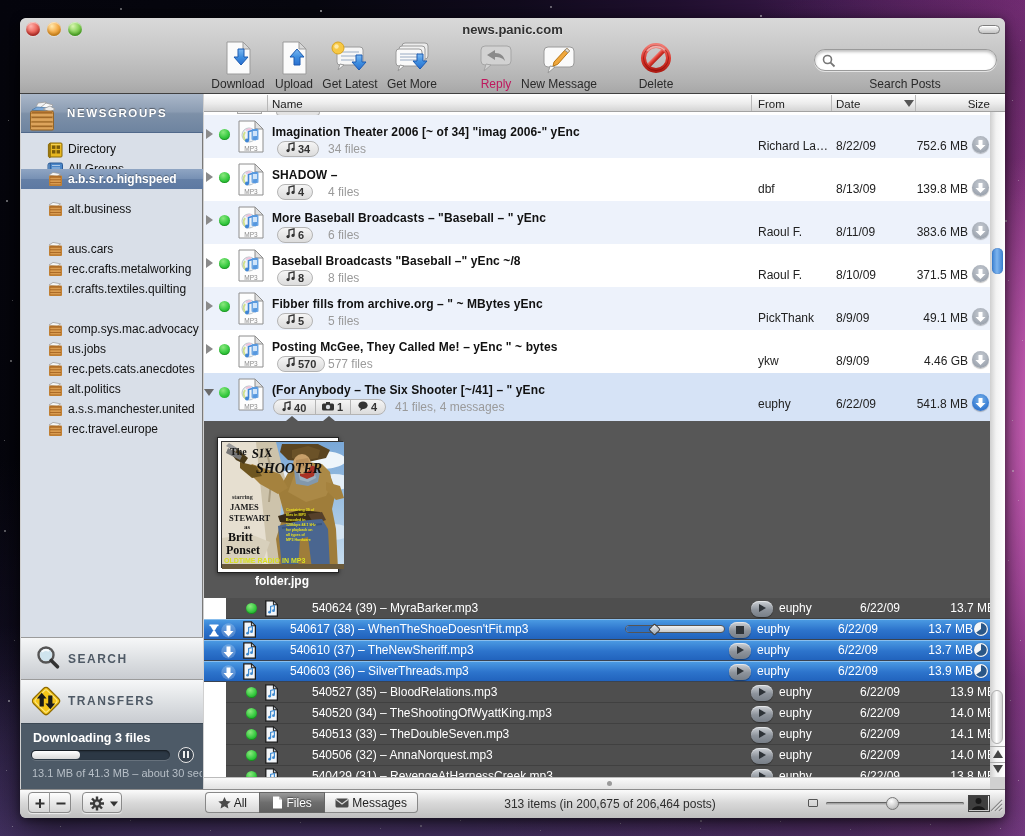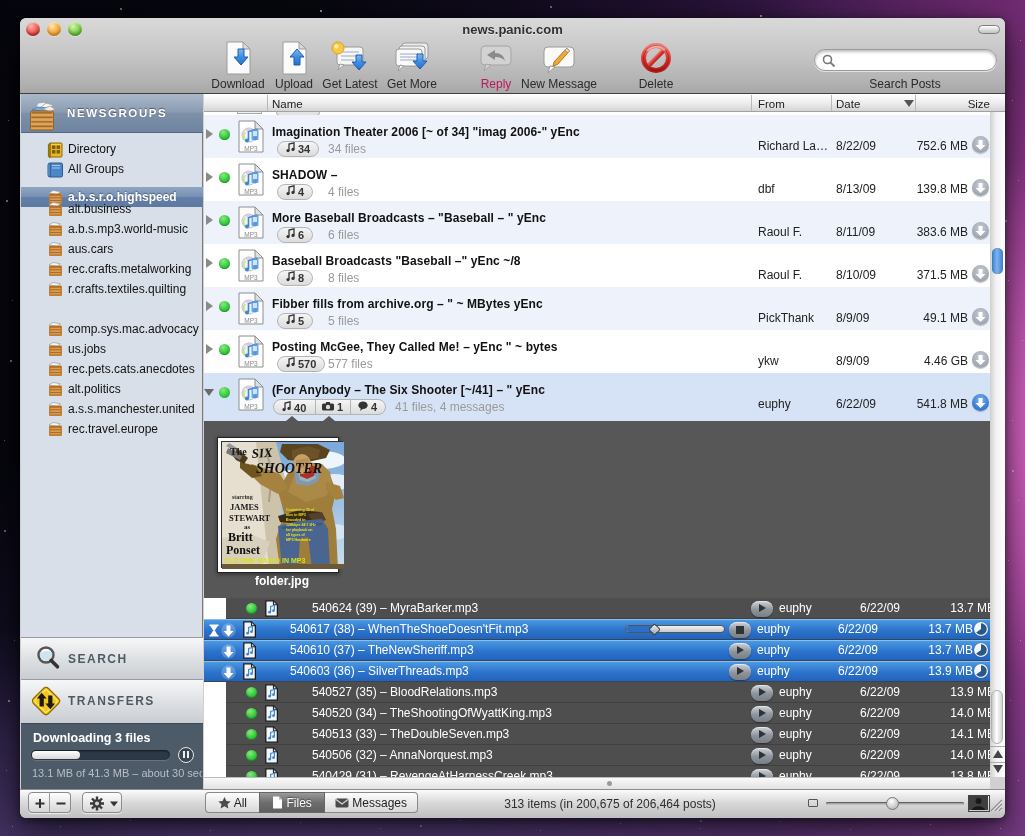--- a/index.html
+++ b/index.html
@@ -239,21 +239,21 @@
       <span class="txt">Directory</span>
     </div>
     <div class="sbrow" style="top:141px;">
       <span class="abs" style="left:25px;top:2px;"><svg width="18" height="18" viewBox="0 0 18 18">
 <path d="M4 2 h11 a1.5 1.5 0 0 1 1.5 1.5 v11 a1.5 1.5 0 0 1 -1.5 1.5 h-11 z" fill="#4a86c8" stroke="#2a5a96"></path>
 <path d="M4 2 v14 a2 2 0 0 1 -2 -2 v-10 a2 2 0 0 1 2 -2" fill="#7fb0e0" stroke="#2a5a96"></path>
 <path d="M6 4.5 h8 M6 7 h8" stroke="rgba(255,255,255,.55)" stroke-width="1"></path>
         </svg></span>
       <span class="txt">All Groups</span>
     </div>
-    <div class="sbrow sbsel" style="top:169px;">
+    <div class="sbrow sbsel" style="top:151px;">
       <span class="abs" style="left:26px;top:2px;"><svg width="17" height="16" viewBox="0 0 17 16">
 <path d="M2 4 l4 -2.6 7.5 1.4 -3.4 2.6 z" fill="#f4f4f4" stroke="#999" stroke-width=".7"></path>
 <rect x="2" y="4.6" width="13" height="10.4" rx="1" fill="#c98738"></rect>
 <rect x="2.8" y="5.4" width="11.4" height="8.8" fill="#a05f1e"></rect>
 <g fill="#d99c50">
             <rect x="3.2" y="6.6" width="10.6" height="1.8"></rect>
             <rect x="3.2" y="9.2" width="10.6" height="1.8"></rect>
             <rect x="3.2" y="11.8" width="10.6" height="1.8"></rect>
           </g>
         </svg></span>
@@ -264,33 +264,20 @@
 <path d="M2 4 l4 -2.6 7.5 1.4 -3.4 2.6 z" fill="#f4f4f4" stroke="#999" stroke-width=".7"></path>
 <rect x="2" y="4.6" width="13" height="10.4" rx="1" fill="#c98738"></rect>
 <rect x="2.8" y="5.4" width="11.4" height="8.8" fill="#a05f1e"></rect>
 <g fill="#d99c50">
             <rect x="3.2" y="6.6" width="10.6" height="1.8"></rect>
             <rect x="3.2" y="9.2" width="10.6" height="1.8"></rect>
             <rect x="3.2" y="11.8" width="10.6" height="1.8"></rect>
           </g>
         </svg></span>
       <span class="txt">alt.business</span>
-    </div>
-    <div class="sbrow" style="top:201px;">
-      <span class="abs" style="left:26px;top:2px;"><svg width="17" height="16" viewBox="0 0 17 16">
-<path d="M2 4 l4 -2.6 7.5 1.4 -3.4 2.6 z" fill="#f4f4f4" stroke="#999" stroke-width=".7"></path>
-<rect x="2" y="4.6" width="13" height="10.4" rx="1" fill="#c98738"></rect>
-<rect x="2.8" y="5.4" width="11.4" height="8.8" fill="#a05f1e"></rect>
-<g fill="#d99c50">
-            <rect x="3.2" y="6.6" width="10.6" height="1.8"></rect>
-            <rect x="3.2" y="9.2" width="10.6" height="1.8"></rect>
-            <rect x="3.2" y="11.8" width="10.6" height="1.8"></rect>
-          </g>
-        </svg></span>
-      <span class="txt">a.b.s.mp3.world-music</span>
     </div>
     <div class="sbrow" style="top:221px;">
       <span class="abs" style="left:26px;top:2px;"><svg width="17" height="16" viewBox="0 0 17 16">
 <path d="M2 4 l4 -2.6 7.5 1.4 -3.4 2.6 z" fill="#f4f4f4" stroke="#999" stroke-width=".7"></path>
 <rect x="2" y="4.6" width="13" height="10.4" rx="1" fill="#c98738"></rect>
 <rect x="2.8" y="5.4" width="11.4" height="8.8" fill="#a05f1e"></rect>
 <g fill="#d99c50">
             <rect x="3.2" y="6.6" width="10.6" height="1.8"></rect>
             <rect x="3.2" y="9.2" width="10.6" height="1.8"></rect>
             <rect x="3.2" y="11.8" width="10.6" height="1.8"></rect>

